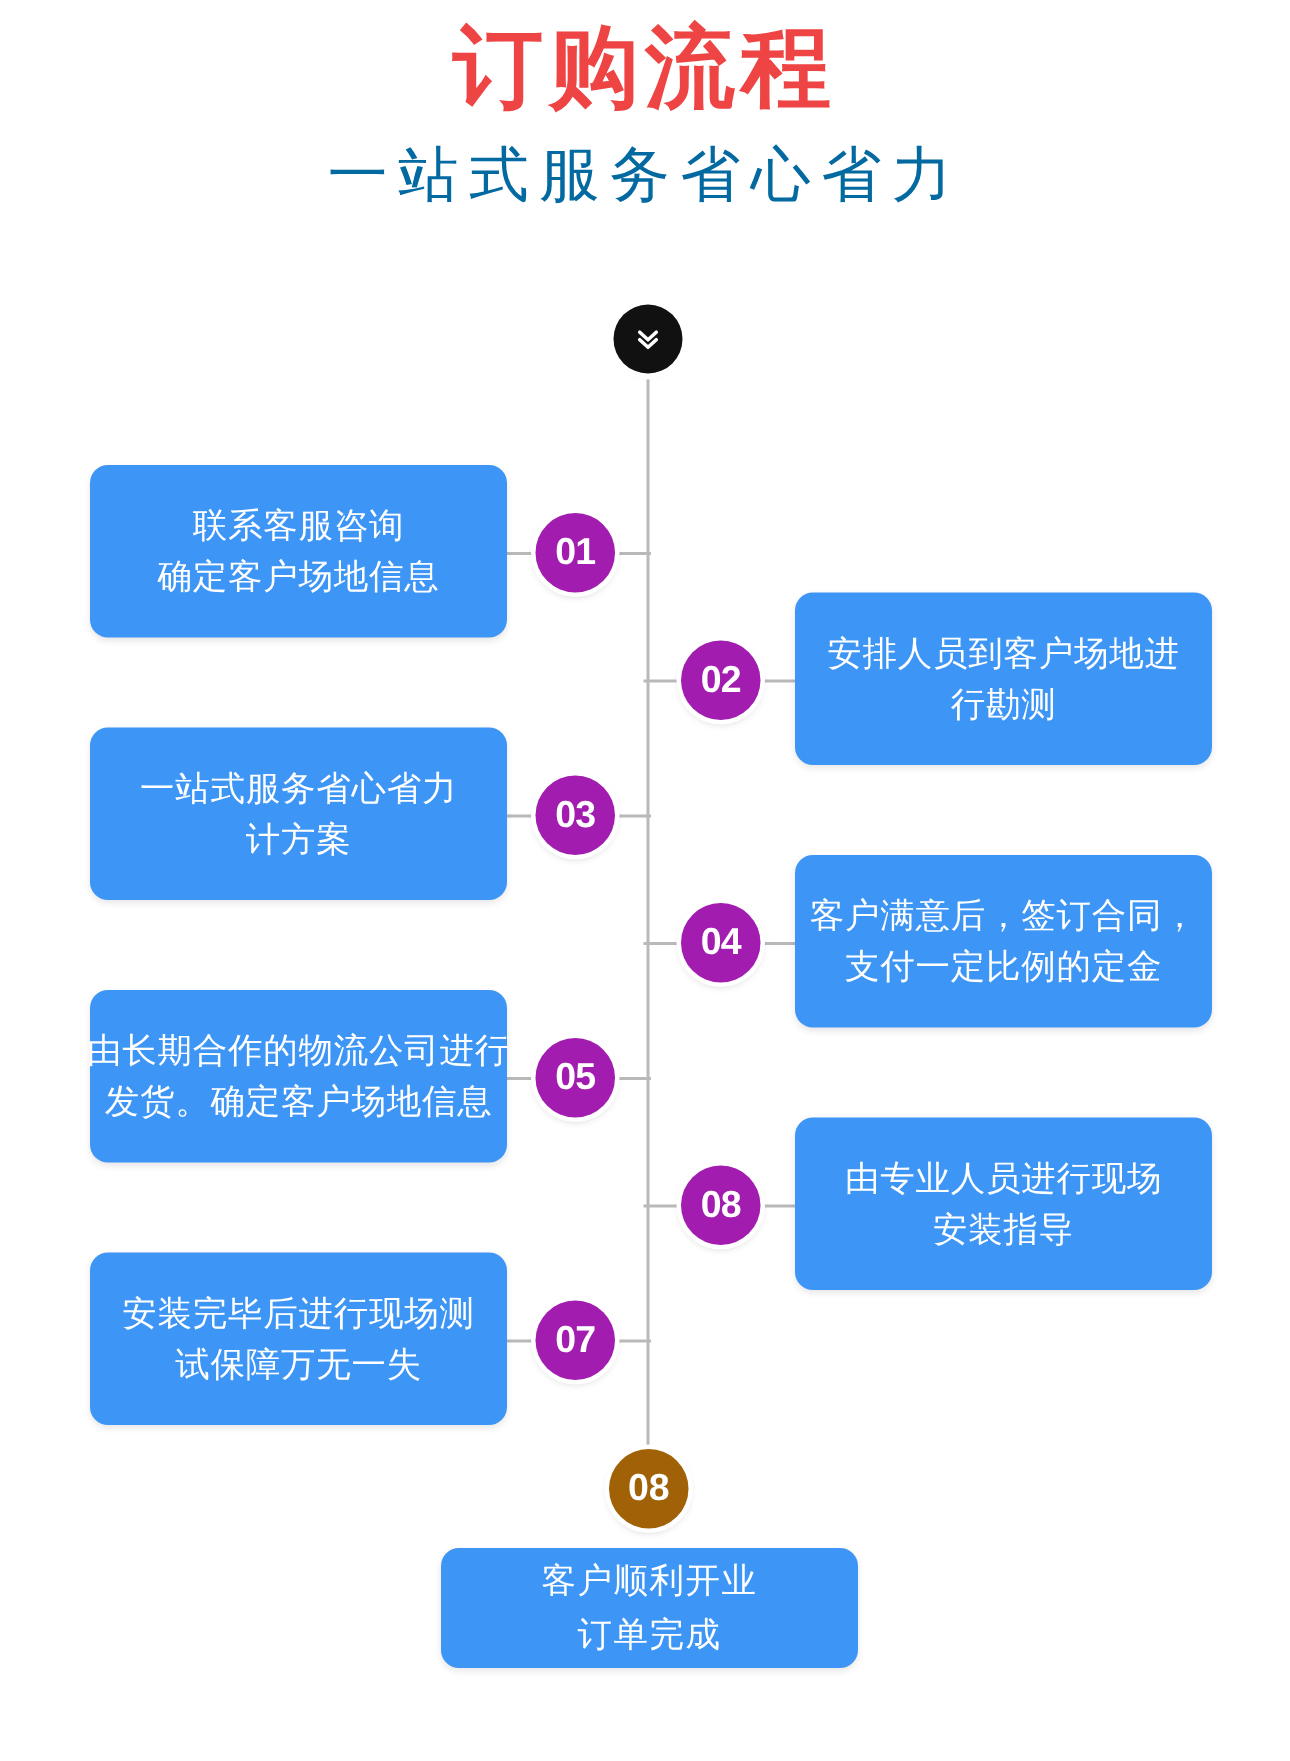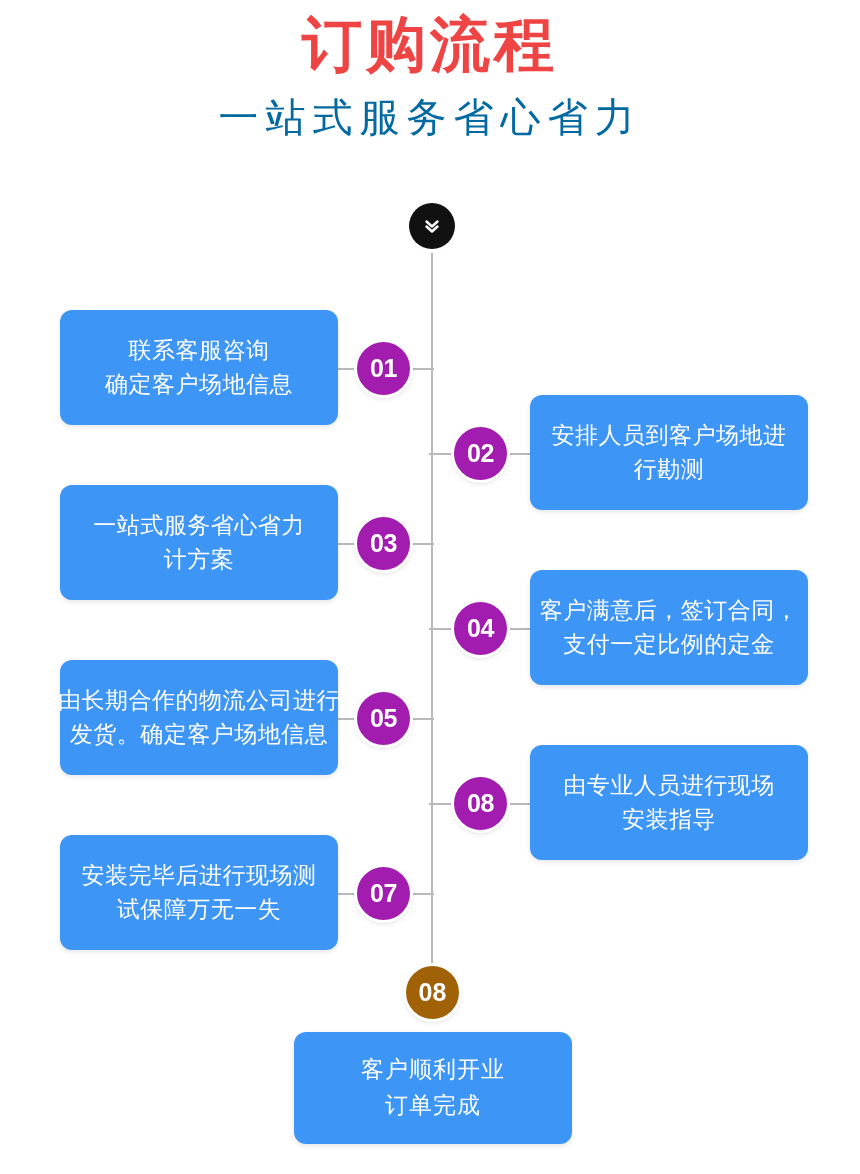--- a/index.html
+++ b/index.html
@@ -160,21 +160,21 @@
     align-items: center;
     justify-content: center;
     box-shadow: 0 0 0 3px #ffffff, 0 2px 6px rgba(0,0,0,0.22);
     z-index: 3;
   }
   .final-card {
     position: absolute;
     left: 294px;
     top: 1032px;
     width: 278px;
-    height: 112px;
+    height: 80px;
     background: #3d95f5;
     border-radius: 12px;
     color: #ffffff;
     display: flex;
     flex-direction: column;
     align-items: center;
     justify-content: center;
     box-sizing: border-box;
     box-shadow: 0 2px 5px rgba(0,0,0,0.10);
   }

